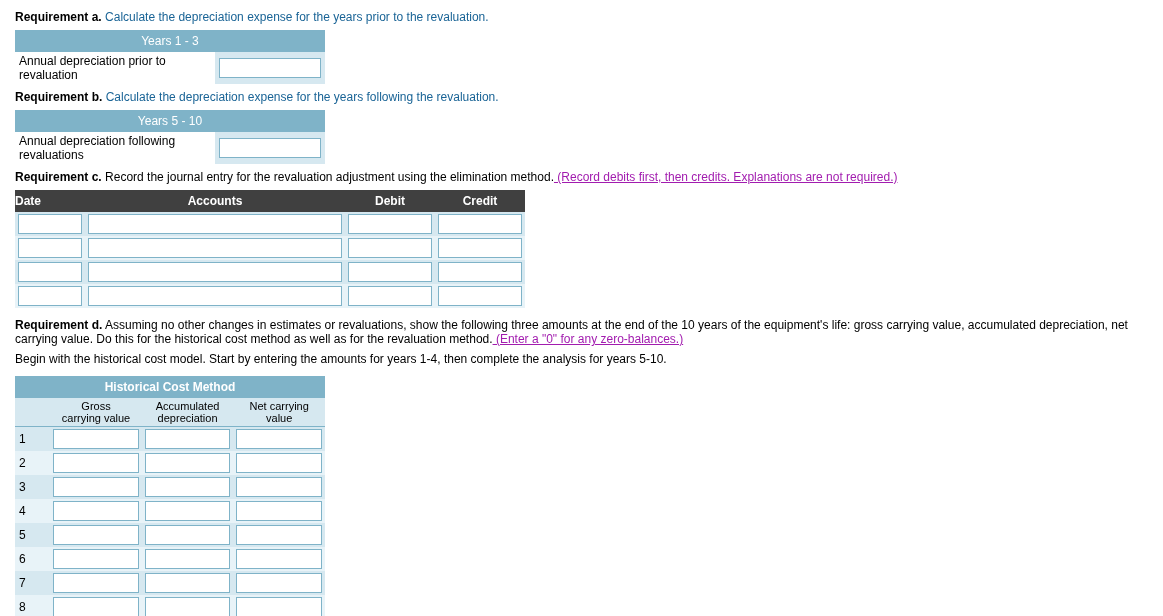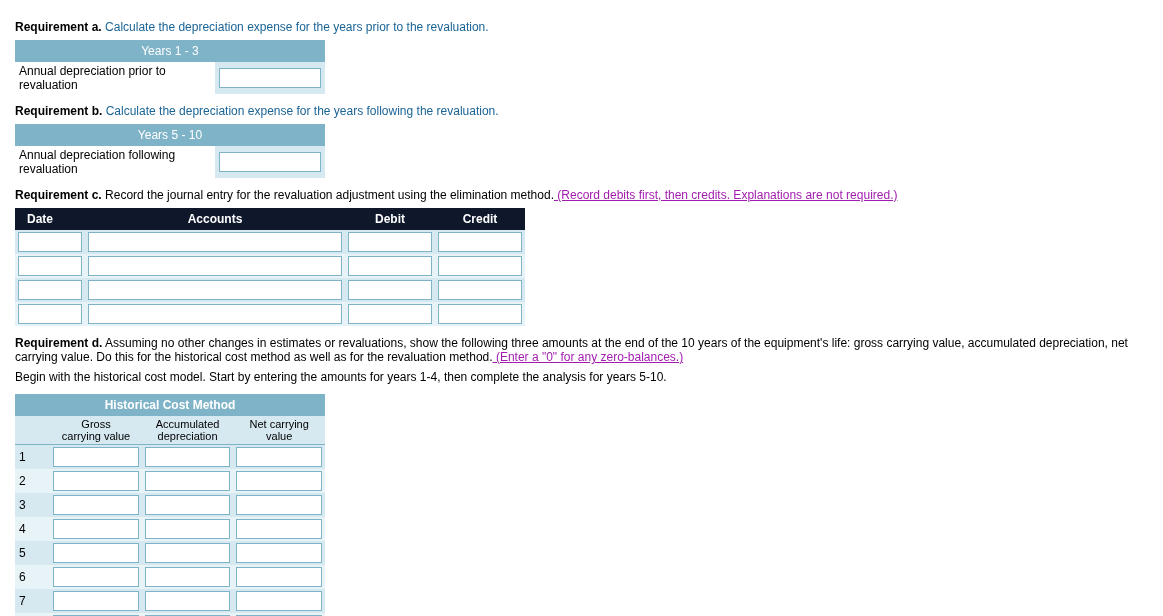--- a/index.html
+++ b/index.html
@@ -4,21 +4,21 @@
   <style>
     * { box-sizing: border-box; margin: 0; padding: 0; }
     body {
       font-family: Arial, sans-serif;
       font-size: 12px;
       background: #fff;
       color: #000;
       padding: 10px 15px;
       width: 1163px;
     }
-    .req-label { font-size: 12px; margin-bottom: 6px; margin-top: 10px; }
+    .req-label { font-size: 12px; margin-bottom: 6px; margin-top: 0; }
     .req-label b { font-weight: bold; }
     .req-label .blue { color: #1a6496; }
     .req-label .red { color: #a21caf; text-decoration: underline; }
 
     .years-table {
       border-collapse: collapse;
       width: 310px;
       margin-bottom: 6px;
     }
     .years-table thead tr td {
@@ -56,24 +56,24 @@
     }
 
     
     .journal-table {
       border-collapse: collapse;
       width: 510px;
       margin-top: 6px;
       margin-bottom: 10px;
     }
     .journal-table thead tr th {
-      background: #0f172a;
+      background: #404040;
       color: #fff;
       text-align: center;
-      padding: 4px 12px;
+      padding: 4px 0;
       font-size: 12px;
       border: none;
     }
     .journal-table thead tr th:first-child {
       text-align: left;
       width: 70px;
     }
     .journal-table thead tr th:nth-child(2) {
       text-align: center;
       width: 260px;
@@ -186,21 +186,21 @@
 </p>
 
 <table class="years-table">
   <thead>
     <tr>
       <td colspan="2" style="text-align:center;">Years 5 - 10</td>
     </tr>
   </thead>
   <tbody>
     <tr>
-      <td>Annual depreciation following revaluation</td>
+      <td>Annual depreciation following revaluations</td>
       <td><input type="text" style=""></td>
     </tr>
   </tbody>
 </table>
 
 <p class="req-label">
   <b>Requirement c.</b><span> Record the journal entry for the revaluation adjustment using the elimination method.</span><span class="red"> (Record debits first, then credits. Explanations are not required.)</span>
 </p>
 
 <table class="journal-table">

